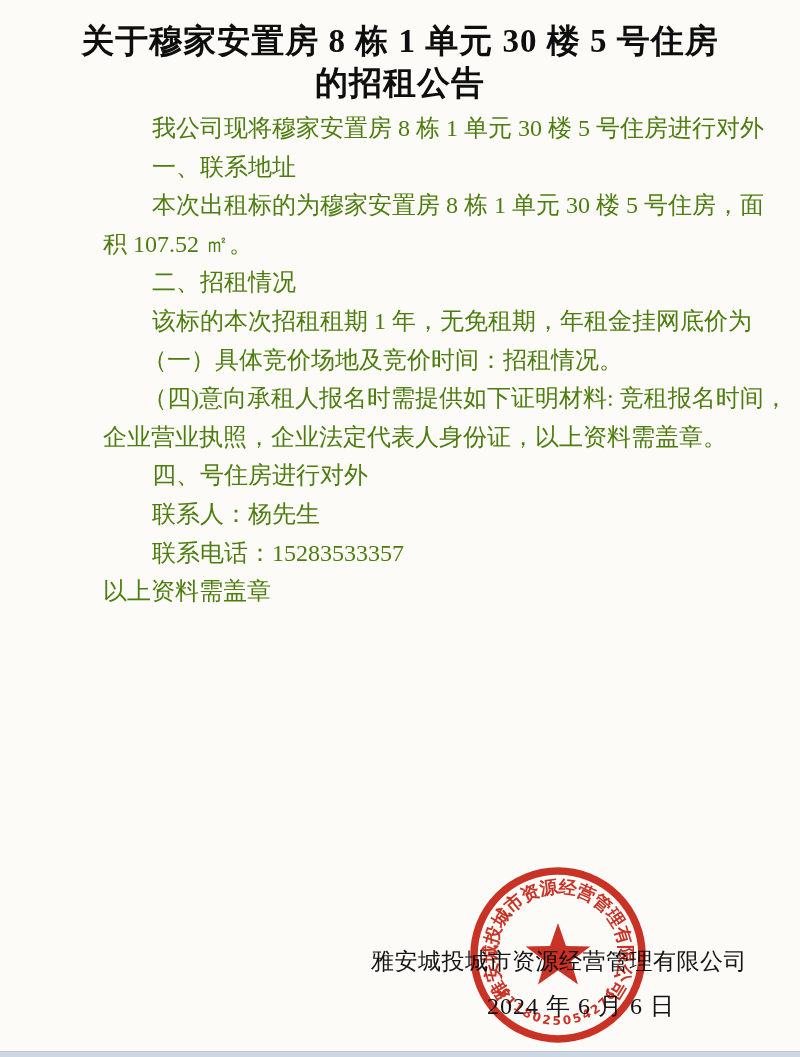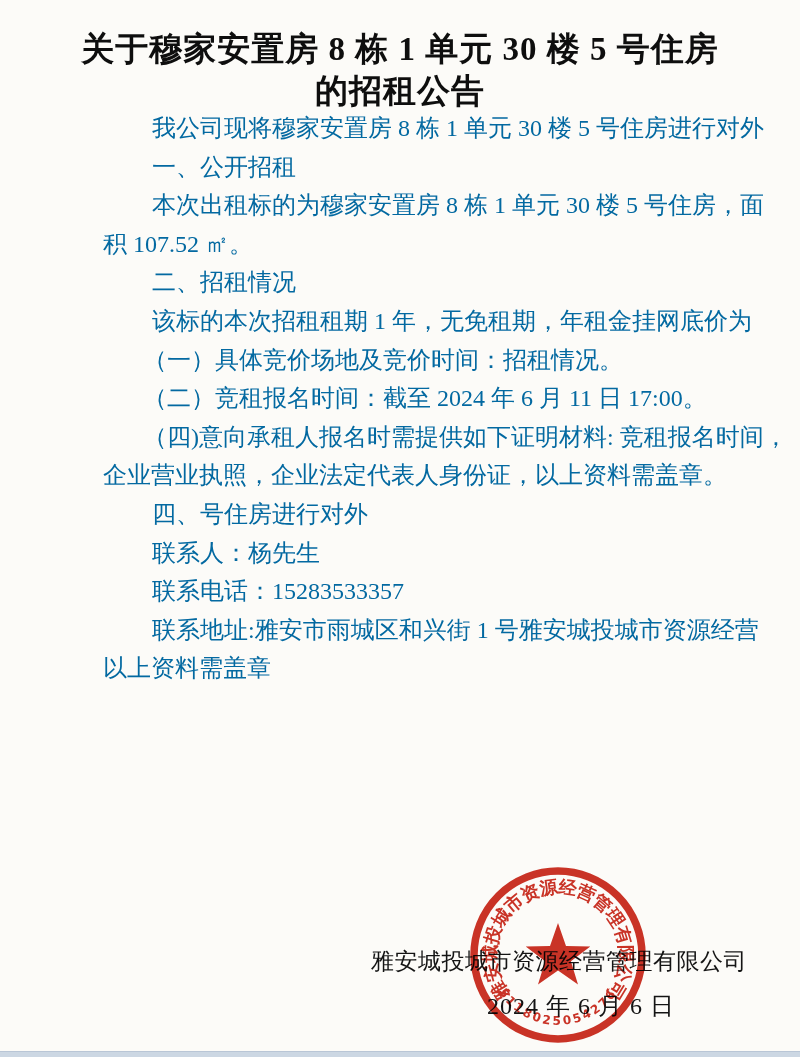--- a/index.html
+++ b/index.html
@@ -3,27 +3,27 @@
 <meta charset="utf-8">
 <style>
   html,body{margin:0;padding:0;}
   body{
     width:800px;height:1057px;position:relative;overflow:hidden;
     font-family:"Liberation Serif","DejaVu Serif",serif;
     background:#fcfbf8;
   }
   .page{position:absolute;inset:0;}
   .title{
-    position:absolute;top:28px;left:0;width:100%;
+    position:absolute;top:20px;left:0;width:100%;
     text-align:center;font-weight:700;font-size:33px;line-height:42px;
     color:#0e0e0e;letter-spacing:1px;margin:0;
   }
   .doc-body{
     position:absolute;top:109px;left:103px;width:640px;
-    font-size:24px;line-height:38.6px;color:#0369a1;
+    font-size:24px;line-height:38.6px;color:#4d7c0f;
   }
   .line{white-space:nowrap;}
   .ind{padding-left:49px;}
   .ind-b{padding-left:40px;}
   .sig-company{
     position:absolute;left:371px;top:946px;
     font-size:23px;color:#141414;white-space:nowrap;letter-spacing:.5px;
   }
   .sig-date{
     position:absolute;left:487px;top:990px;
@@ -51,33 +51,31 @@
 
 <div class="page">
 
   <h1 class="title">
     <div>关于穆家安置房 8 栋 1 单元 30 楼 5 号住房</div>
     <div>的招租公告</div>
   </h1>
 
   <div class="doc-body">
       <div class="line ind">我公司现将穆家安置房 8 栋 1 单元 30 楼 5 号住房进行对外</div>
-      <div class="line ind">一、公开招租</div>
+      <div class="line ind">一、联系地址</div>
       <div class="line ind">本次出租标的为穆家安置房 8 栋 1 单元 30 楼 5 号住房，面</div>
       <div class="line">积 107.52 ㎡。</div>
       <div class="line ind">二、招租情况</div>
       <div class="line ind">该标的本次招租租期 1 年，无免租期，年租金挂网底价为</div>
       <div class="line ind-b">（一）具体竞价场地及竞价时间：招租情况。</div>
-      <div class="line ind-b">（二）竞租报名时间：截至 2024 年 6 月 11 日 17:00。</div>
       <div class="line ind-b">（四)意向承租人报名时需提供如下证明材料: 竞租报名时间，</div>
       <div class="line">企业营业执照，企业法定代表人身份证，以上资料需盖章。</div>
       <div class="line ind">四、号住房进行对外</div>
       <div class="line ind">联系人：杨先生</div>
       <div class="line ind">联系电话：15283533357</div>
-      <div class="line ind">联系地址:雅安市雨城区和兴街 1 号雅安城投城市资源经营</div>
       <div class="line">以上资料需盖章</div>
     </div>
 
   <div class="sig-company">雅安城投城市资源经营管理有限公司</div>
 
   <div class="sig-date">2024 年 6 月 6 日</div>
 
   <svg class="seal" width="184" height="180" viewBox="0 0 184 180" aria-hidden="true">
     <defs>
       <path id="sealTopArc" d="M 41.2 124.6 A 62 62 0 1 1 142.8 124.6" fill="none"></path>

